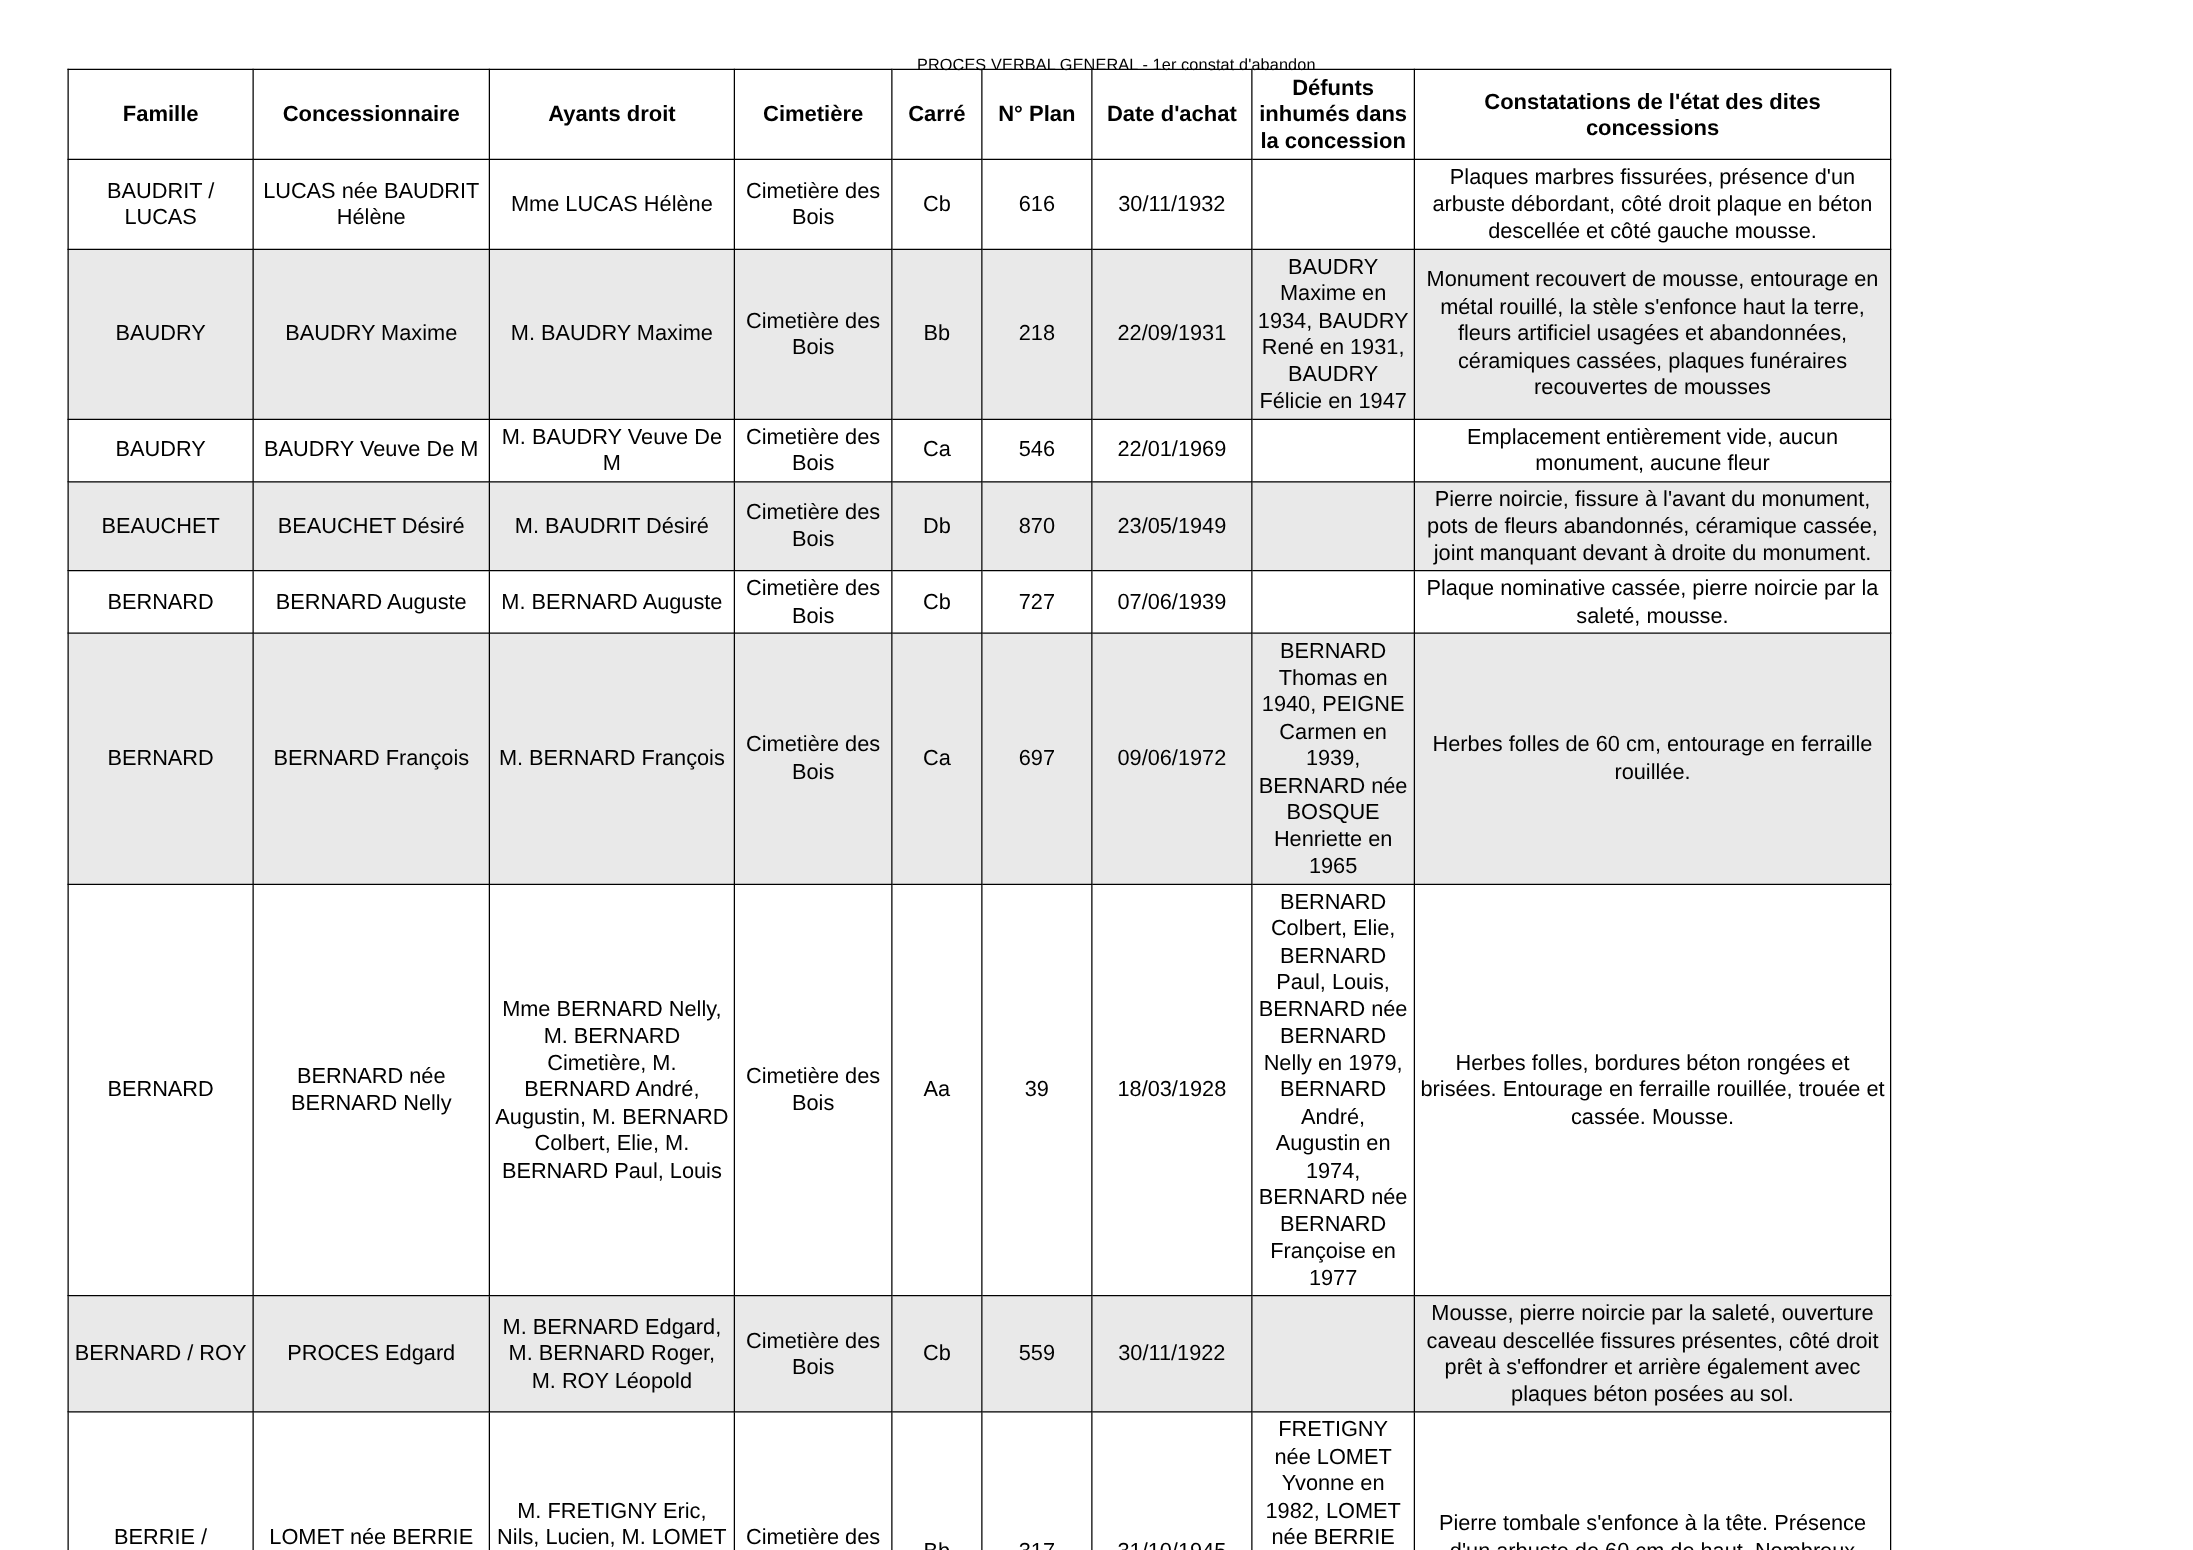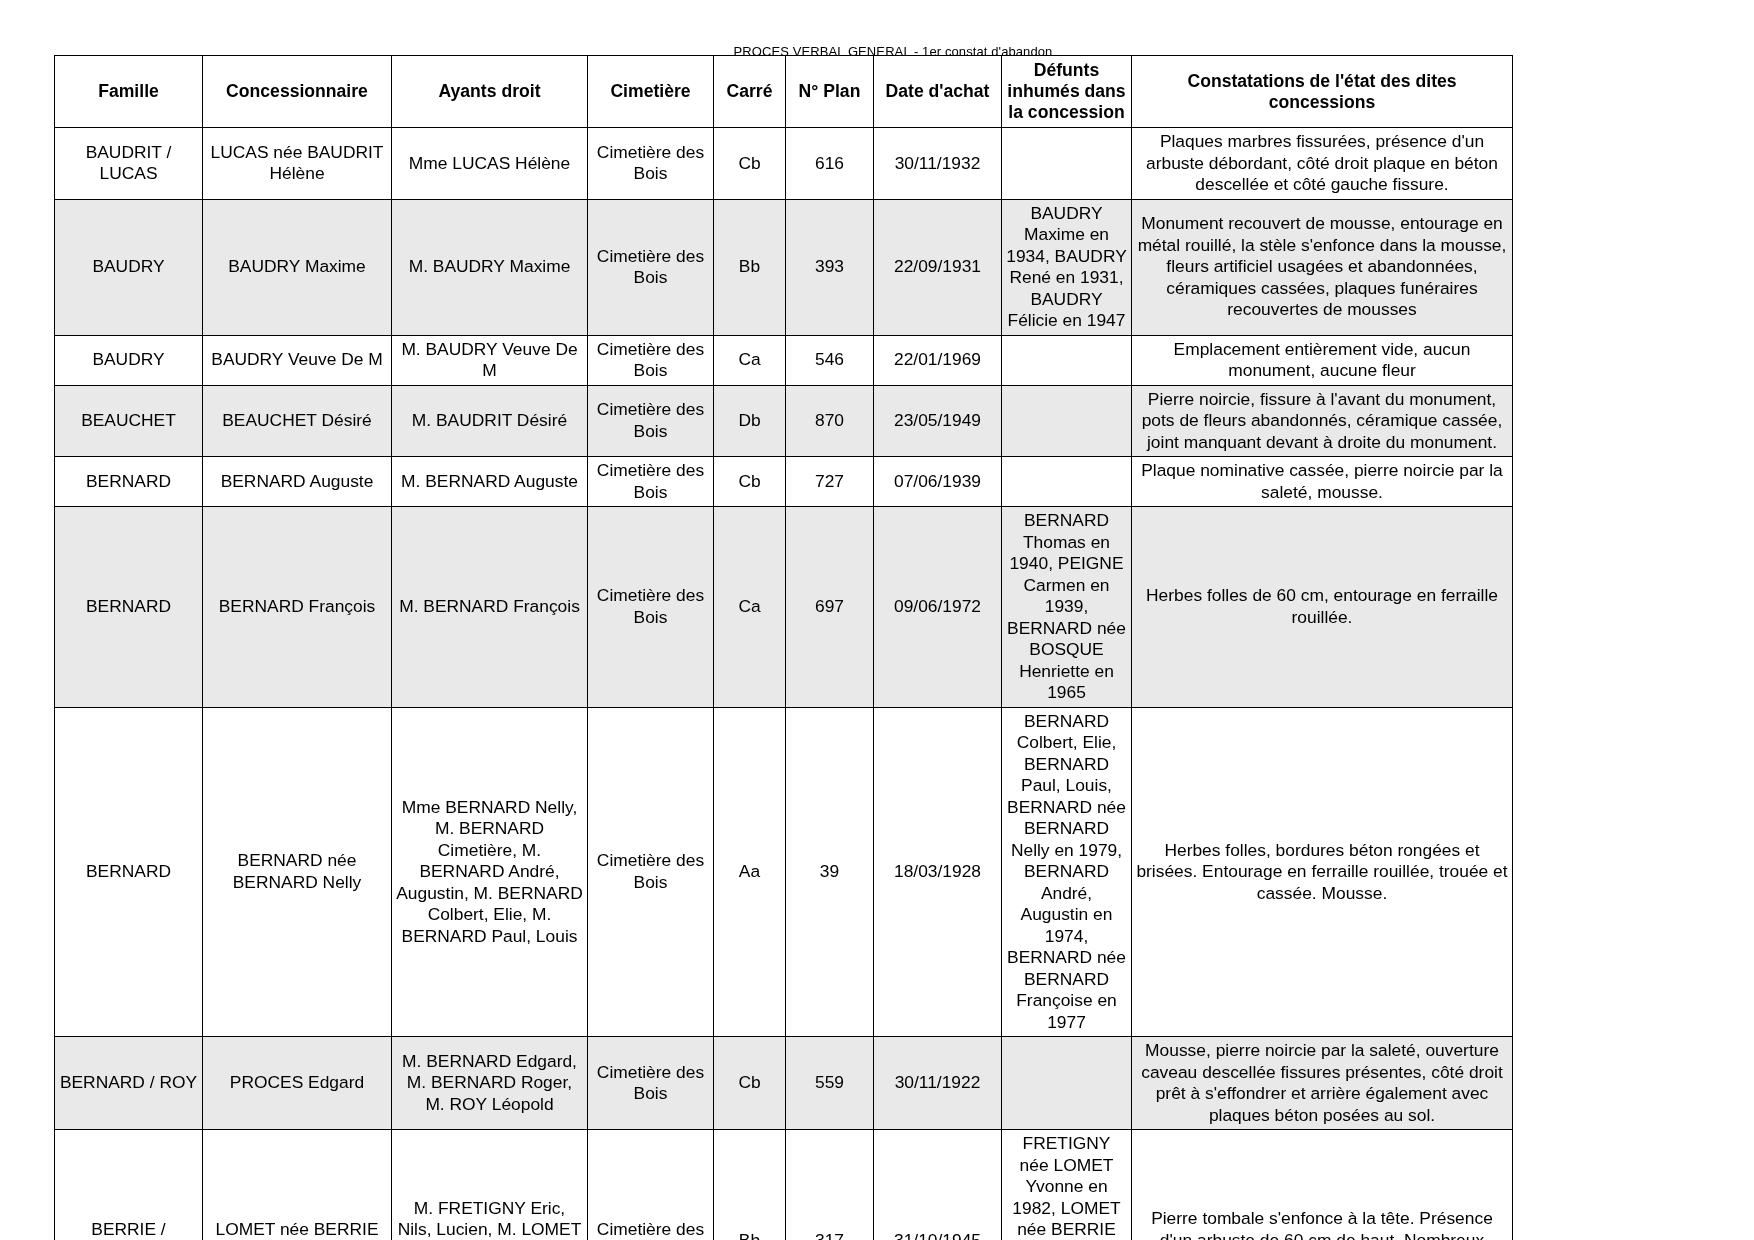--- a/index.html
+++ b/index.html
@@ -145,32 +145,32 @@
       <tbody>
           <tr class="plain">
             <td>BAUDRIT / LUCAS</td>
             <td>LUCAS née BAUDRIT Hélène</td>
             <td>Mme LUCAS Hélène</td>
             <td>Cimetière des Bois</td>
             <td>Cb</td>
             <td>616</td>
             <td>30/11/1932</td>
             <td></td>
-            <td>Plaques marbres fissurées, présence d'un arbuste débordant, côté droit plaque en béton descellée et côté gauche fissure.</td>
+            <td>Plaques marbres fissurées, présence d'un arbuste débordant, côté droit plaque en béton descellée et côté gauche mousse.</td>
           </tr>
           <tr class="shade">
             <td>BAUDRY</td>
             <td>BAUDRY Maxime</td>
             <td>M. BAUDRY Maxime</td>
             <td>Cimetière des Bois</td>
             <td>Bb</td>
-            <td>393</td>
+            <td>218</td>
             <td>22/09/1931</td>
             <td>BAUDRY Maxime en 1934, BAUDRY René en 1931, BAUDRY Félicie en 1947</td>
-            <td>Monument recouvert de mousse, entourage en métal rouillé, la stèle s'enfonce dans la mousse, fleurs artificiel usagées et abandonnées, céramiques cassées, plaques funéraires recouvertes de mousses</td>
+            <td>Monument recouvert de mousse, entourage en métal rouillé, la stèle s'enfonce haut la terre, fleurs artificiel usagées et abandonnées, céramiques cassées, plaques funéraires recouvertes de mousses</td>
           </tr>
           <tr class="plain">
             <td>BAUDRY</td>
             <td>BAUDRY Veuve De M</td>
             <td>M. BAUDRY Veuve De M</td>
             <td>Cimetière des Bois</td>
             <td>Ca</td>
             <td>546</td>
             <td>22/01/1969</td>
             <td></td>

